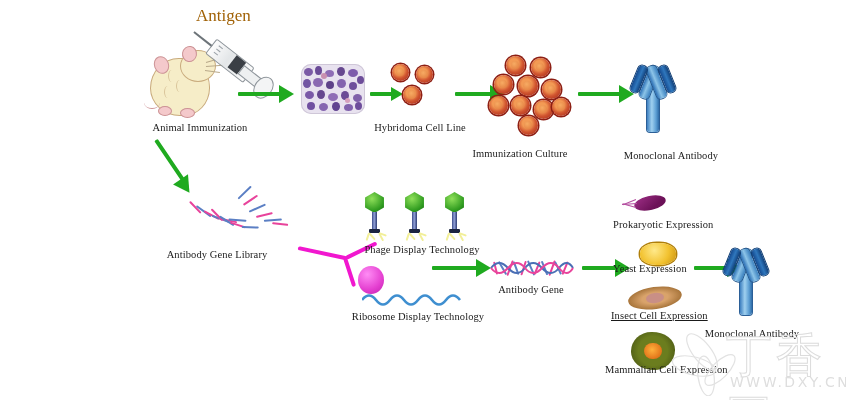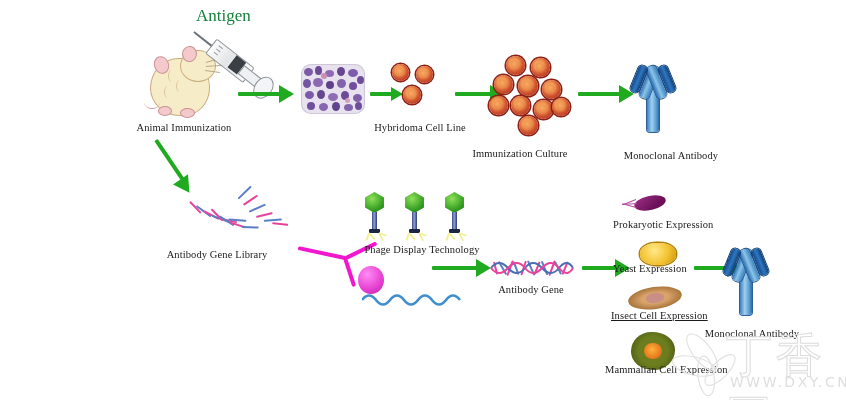--- a/index.html
+++ b/index.html
@@ -21,21 +21,21 @@
 
   
   .arrow{position:absolute;height:0;}
   .arrow .shaft{position:absolute;left:0;top:50%;height:4px;margin-top:-2px;background:#1faa1f;border-radius:1px;}
   .arrow .head{position:absolute;top:50%;width:0;height:0;
     border-top:9px solid transparent;border-bottom:9px solid transparent;
     border-left:15px solid #1faa1f;margin-top:-9px;}
 
   
   .antigen-title{
-    position:absolute;font-size:17px;color:#15803d;
+    position:absolute;font-size:17px;color:#a16207;
     font-family:"Liberation Serif", serif;
   }
 
   
   .mouse-body{position:absolute;background:#f6edc8;border:1.3px solid #c9ab7d;border-radius:48% 46% 44% 50%/52% 50% 48% 48%;}
   .mouse-head{position:absolute;background:#f6edc8;border:1.3px solid #c9ab7d;border-radius:50%;}
   .ear{position:absolute;background:#f4c9cb;border:1.2px solid #cc9295;border-radius:50%;}
   .tail{position:absolute;border-bottom:1.4px solid #cc9295;border-radius:0 0 50% 50%;}
   .paw{position:absolute;background:#f4c9cb;border:1px solid #cc9295;border-radius:50%;}
   .whisk{position:absolute;background:#b9a98a;height:1px;transform-origin:left center;}
@@ -129,21 +129,21 @@
       <div class="sy-barrel" style="left:30px;top:46px;width:46px;height:17px;"></div>
       <div class="sy-tick" style="left:36px;top:50px;width:5px;"></div>
       <div class="sy-tick" style="left:36px;top:54px;width:5px;"></div>
       <div class="sy-tick" style="left:36px;top:58px;width:5px;"></div>
       <div class="sy-plunger" style="left:56px;top:47px;width:12px;height:15px;"></div>
       <div class="sy-rod" style="left:68px;top:50px;width:24px;height:9px;"></div>
       <div class="sy-thumb" style="left:88px;top:44px;width:16px;height:22px;"></div>
     </div>
   </div>
 
-  <div class="lbl c" style="left:184px;top:122px;">Animal Immunization</div>
+  <div class="lbl c" style="left:200px;top:122px;">Animal Immunization</div>
 
   <div class="arrow" style="left:238px;top:94px;width:56px;">
     <div class="shaft" style="width:42px;"></div>
     <div class="head" style="left:41px;"></div>
   </div>
 
   <div class="micro" style="left:301px;top:64px;width:64px;height:50px;">
     <div class="mdot" style="left:3px;top:4px;width:9px;height:8px;background:#7b5aa6;"></div>
     <div class="mdot" style="left:14px;top:2px;width:7px;height:9px;background:#6a4a97;"></div>
     <div class="mdot" style="left:24px;top:6px;width:9px;height:7px;background:#8e6cb5;"></div>
@@ -293,20 +293,21 @@
 
   <div class="lbl c" style="left:422px;top:244px;">Phage Display Technology</div>
 
   <div class="node" style="left:358px;top:266px;width:110px;height:40px;">
     <div class="ribo" style="left:0px;top:0px;width:26px;height:28px;"></div>
     <svg width="108" height="20" style="position:absolute;left:4px;top:24px;">
       <path d="M0,10 Q7,1 14,10 T28,10 T42,10 T56,10 T70,10 T84,10 T98,10" fill="none" stroke="#3f8fd0" stroke-width="2.6"></path>
     </svg>
   </div>
 
+  <div class="lbl c" style="left:418px;top:311px;">Ribosome Display Technology</div>
 
   <div class="arrow" style="left:432px;top:268px;width:60px;">
     <div class="shaft" style="width:45px;"></div>
     <div class="head" style="left:44px;"></div>
   </div>
 
   <div class="helix" style="left:489px;top:256px;width:86px;height:24px;">
     <div class="rung" style="left:0px;top:11px;width:13px;background:#e8439b;transform:rotate(76deg);"></div>
     <div class="rung" style="left:6px;top:11px;width:15px;background:#5b7fc4;transform:rotate(60deg);"></div>
     <div class="rung" style="left:13px;top:11px;width:16px;background:#e8439b;transform:rotate(110deg);"></div>

